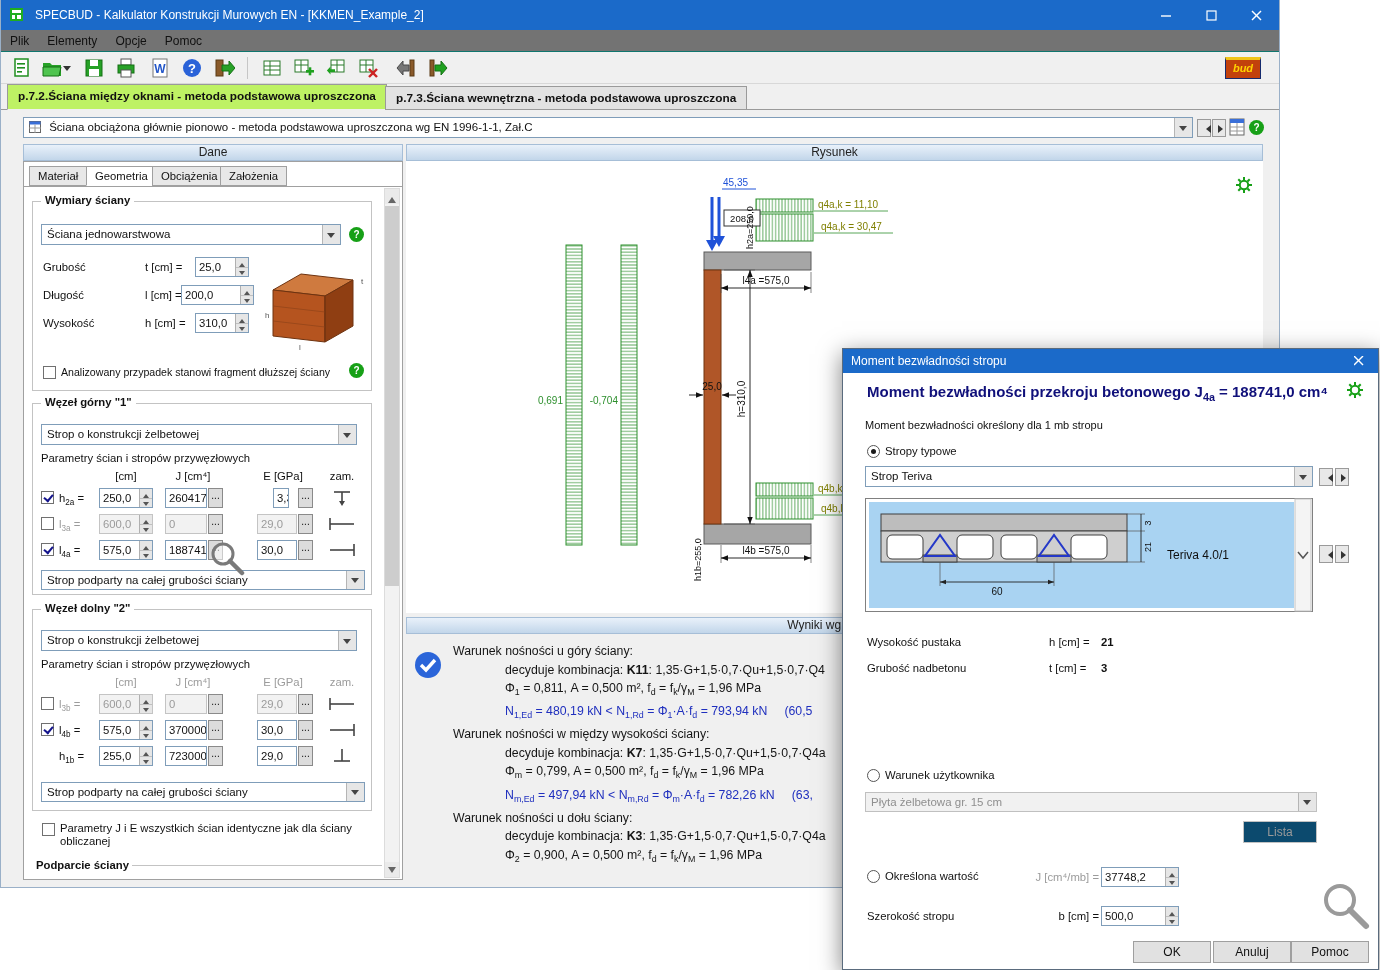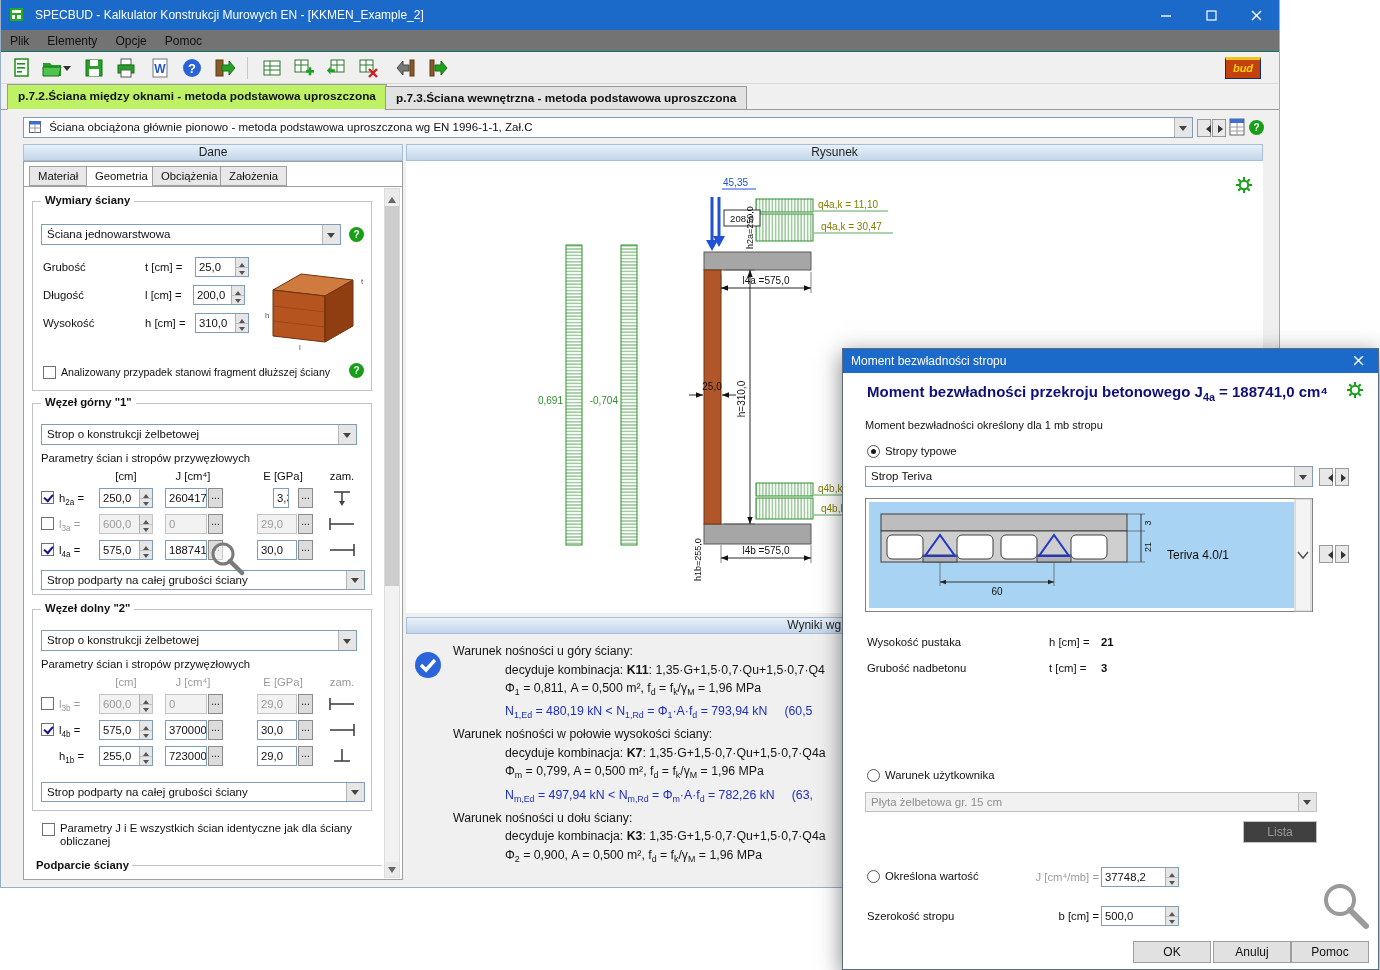--- a/index.html
+++ b/index.html
@@ -90,21 +90,21 @@
   .rlines { position:absolute; left:452px; top:642px; width:388px; height:230px; overflow:hidden; }
   .rline { white-space:nowrap; line-height:18.6px; font-size:12.3px; color:#151515; }
   .rline.blue { color:#1f2fbe; }
 
   
   .dialog { position:absolute; left:842px; top:348px; width:537px; height:622px; background:#fff; border:1px solid #5a6b7d; box-shadow:0 6px 22px rgba(0,0,0,.5); z-index:50; }
   .dlg-title { position:absolute; left:0; top:0; width:100%; height:24px; background:#1b6ac9; color:#fff; font-size:12px; line-height:24px; padding-left:8px; }
   .dlg-close { position:absolute; right:0; top:0; width:38px; height:24px; display:flex; align-items:center; justify-content:center; }
   .dlg-head { position:absolute; left:24px; top:34px; font-size:15px; font-weight:bold; color:#10107a; white-space:nowrap; }
   .btn { position:absolute; height:22px; background:#e1e1e1; border:1px solid #9f9f9f; font-size:12px; text-align:center; line-height:20px; }
-  .btn.dis { background:#404040; border-color:#c2c2c2; color:#9a9a9a; }
+  .btn.dis { background:#0c4a6e; border-color:#c2c2c2; color:#9a9a9a; }
 
   svg text { font-family:"Liberation Sans",sans-serif; }
 </style>
 </head>
 <body>
 
 <div class="main-window">
 
   <div class="titlebar">
     <svg class="appicon" viewBox="0 0 18 18">
@@ -285,21 +285,21 @@
       <div class="spin" style="left:162px;top:55px;width:54px">
           <span class="val">25,0</span>
           <span class="btns">
             <span class="sb up"></span>
             <span class="sb dn"></span>
           </span>
         </div>
 
       <span class="lbl" style="left:10px;top:87px">Długość</span>
       <span class="lbl" style="left:112px;top:87px">l [cm] =</span>
-      <div class="spin" style="left:160px;top:83px;width:52px">
+      <div class="spin" style="left:148px;top:83px;width:73px">
           <span class="val">200,0</span>
           <span class="btns">
             <span class="sb up"></span>
             <span class="sb dn"></span>
           </span>
         </div>
 
       <span class="lbl" style="left:10px;top:115px">Wysokość</span>
       <span class="lbl" style="left:112px;top:115px">h [cm] =</span>
       <div class="spin" style="left:162px;top:111px;width:54px">
@@ -561,21 +561,21 @@
     <svg width="30" height="30">
         <circle cx="15" cy="15" r="13" fill="#2b65d9"></circle>
         <polyline points="8,15 13,20 22,10" fill="none" stroke="#fff" stroke-width="3.4"></polyline>
       </svg>
   </div>
   <div class="rlines" id="results-lines">
       <div class="rline head" style="padding-left: 0px;">Warunek nośności u góry ściany:</div>
       <div class="rline plain" style="padding-left: 52px;">decyduje kombinacja: <b>K11</b>: 1,35·G+1,5·0,7·Qu+1,5·0,7·Q4</div>
       <div class="rline plain" style="padding-left: 52px;">Φ<sub>1</sub> = 0,811,  A = 0,500 m²,  f<sub>d</sub> = f<sub>k</sub>/γ<sub>M</sub> = 1,96 MPa</div>
       <div class="rline blue" style="padding-left: 52px;">N<sub>1,Ed</sub> = 480,19 kN  &lt;  N<sub>1,Rd</sub> = Φ<sub>1</sub>·A·f<sub>d</sub> = 793,94 kN&nbsp;&nbsp;&nbsp;&nbsp;&nbsp;(60,5</div>
-      <div class="rline head" style="padding-left: 0px;">Warunek nośności w połowie wysokości ściany:</div>
+      <div class="rline head" style="padding-left: 0px;">Warunek nośności w między wysokości ściany:</div>
       <div class="rline plain" style="padding-left: 52px;">decyduje kombinacja: <b>K7</b>: 1,35·G+1,5·0,7·Qu+1,5·0,7·Q4a</div>
       <div class="rline plain" style="padding-left: 52px;">Φ<sub>m</sub> = 0,799,  A = 0,500 m²,  f<sub>d</sub> = f<sub>k</sub>/γ<sub>M</sub> = 1,96 MPa</div>
       <div class="rline blue" style="padding-left: 52px;">N<sub>m,Ed</sub> = 497,94 kN  &lt;  N<sub>m,Rd</sub> = Φ<sub>m</sub>·A·f<sub>d</sub> = 782,26 kN&nbsp;&nbsp;&nbsp;&nbsp;&nbsp;(63,</div>
       <div class="rline head" style="padding-left: 0px;">Warunek nośności u dołu ściany:</div>
       <div class="rline plain" style="padding-left: 52px;">decyduje kombinacja: <b>K3</b>: 1,35·G+1,5·0,7·Qu+1,5·0,7·Q4a</div>
       <div class="rline plain" style="padding-left: 52px;">Φ<sub>2</sub> = 0,900,  A = 0,500 m²,  f<sub>d</sub> = f<sub>k</sub>/γ<sub>M</sub> = 1,96 MPa</div>
       <div class="rline blue" style="padding-left: 52px;">N = 515,69 kN  &lt;  N = Φ·A·f = 881,04 kN&nbsp;&nbsp;&nbsp;&nbsp;&nbsp;(58,5</div>
     </div>
 
   <div class="abs" style="left:208px;top:540px;width:36px;height:36px;z-index:20">

